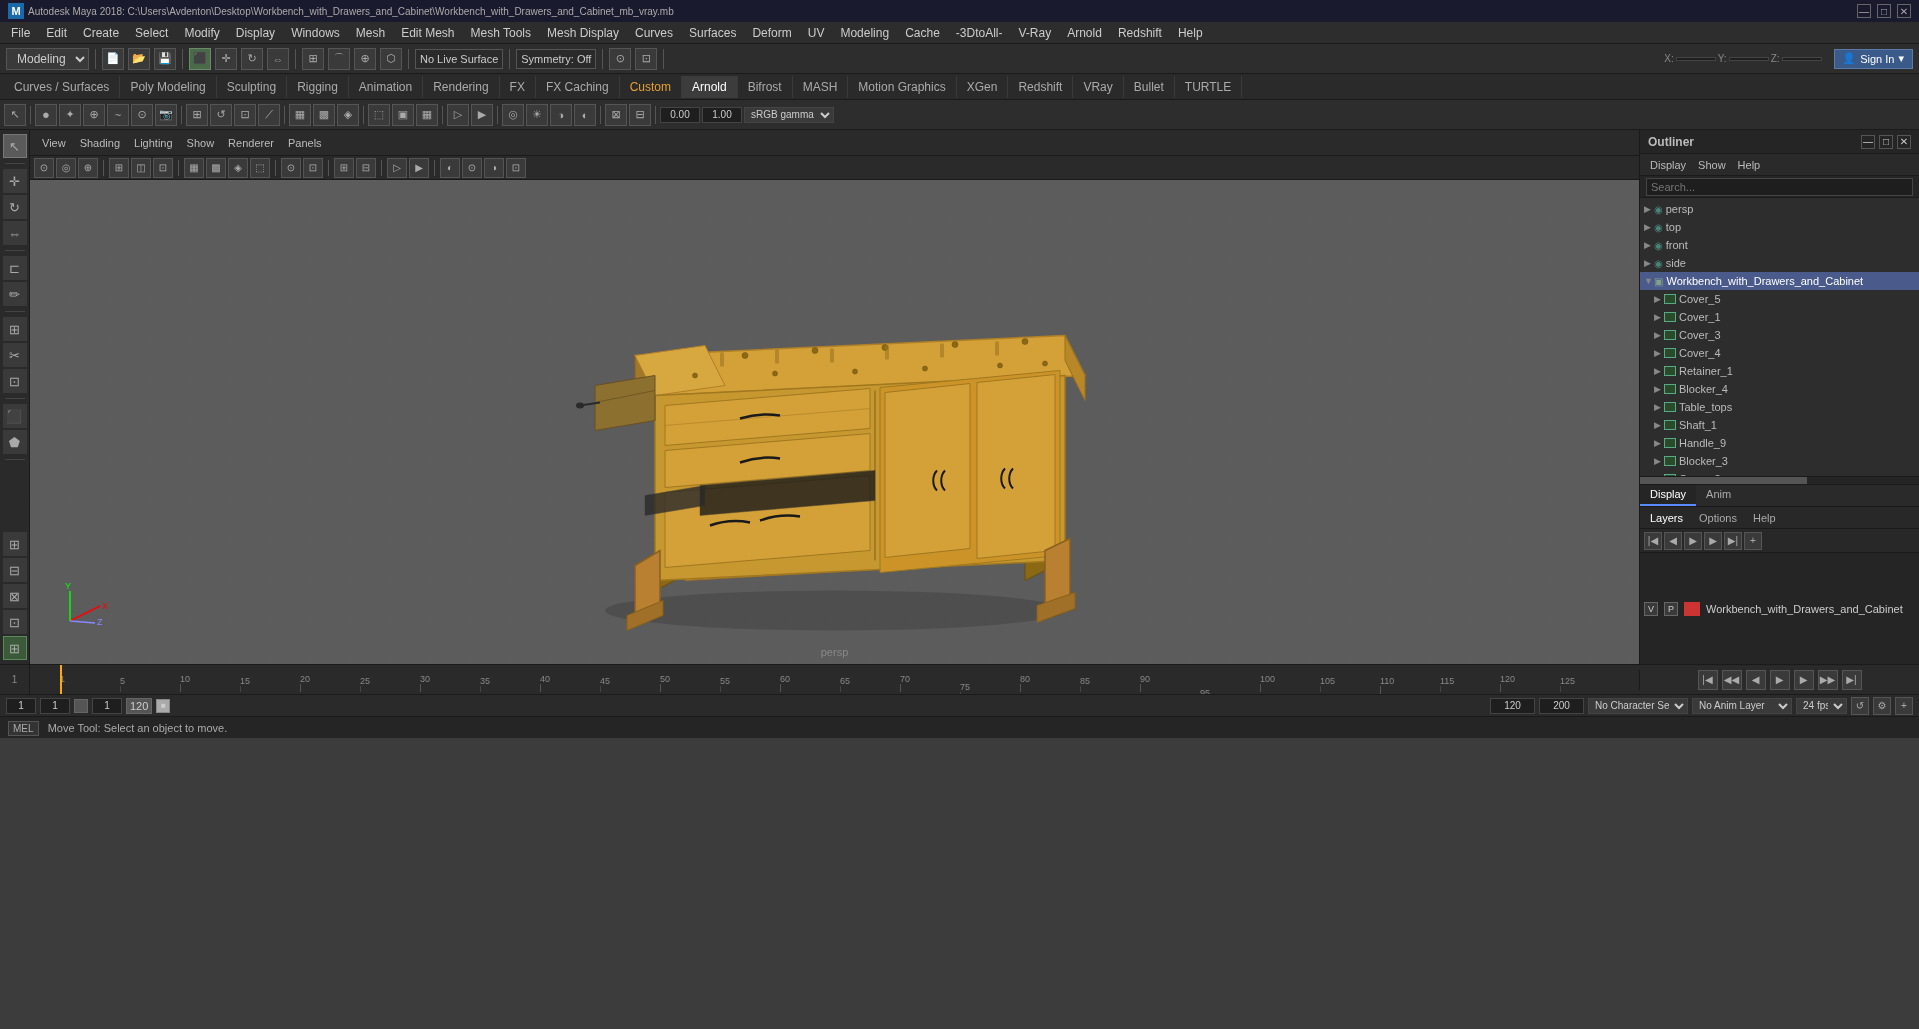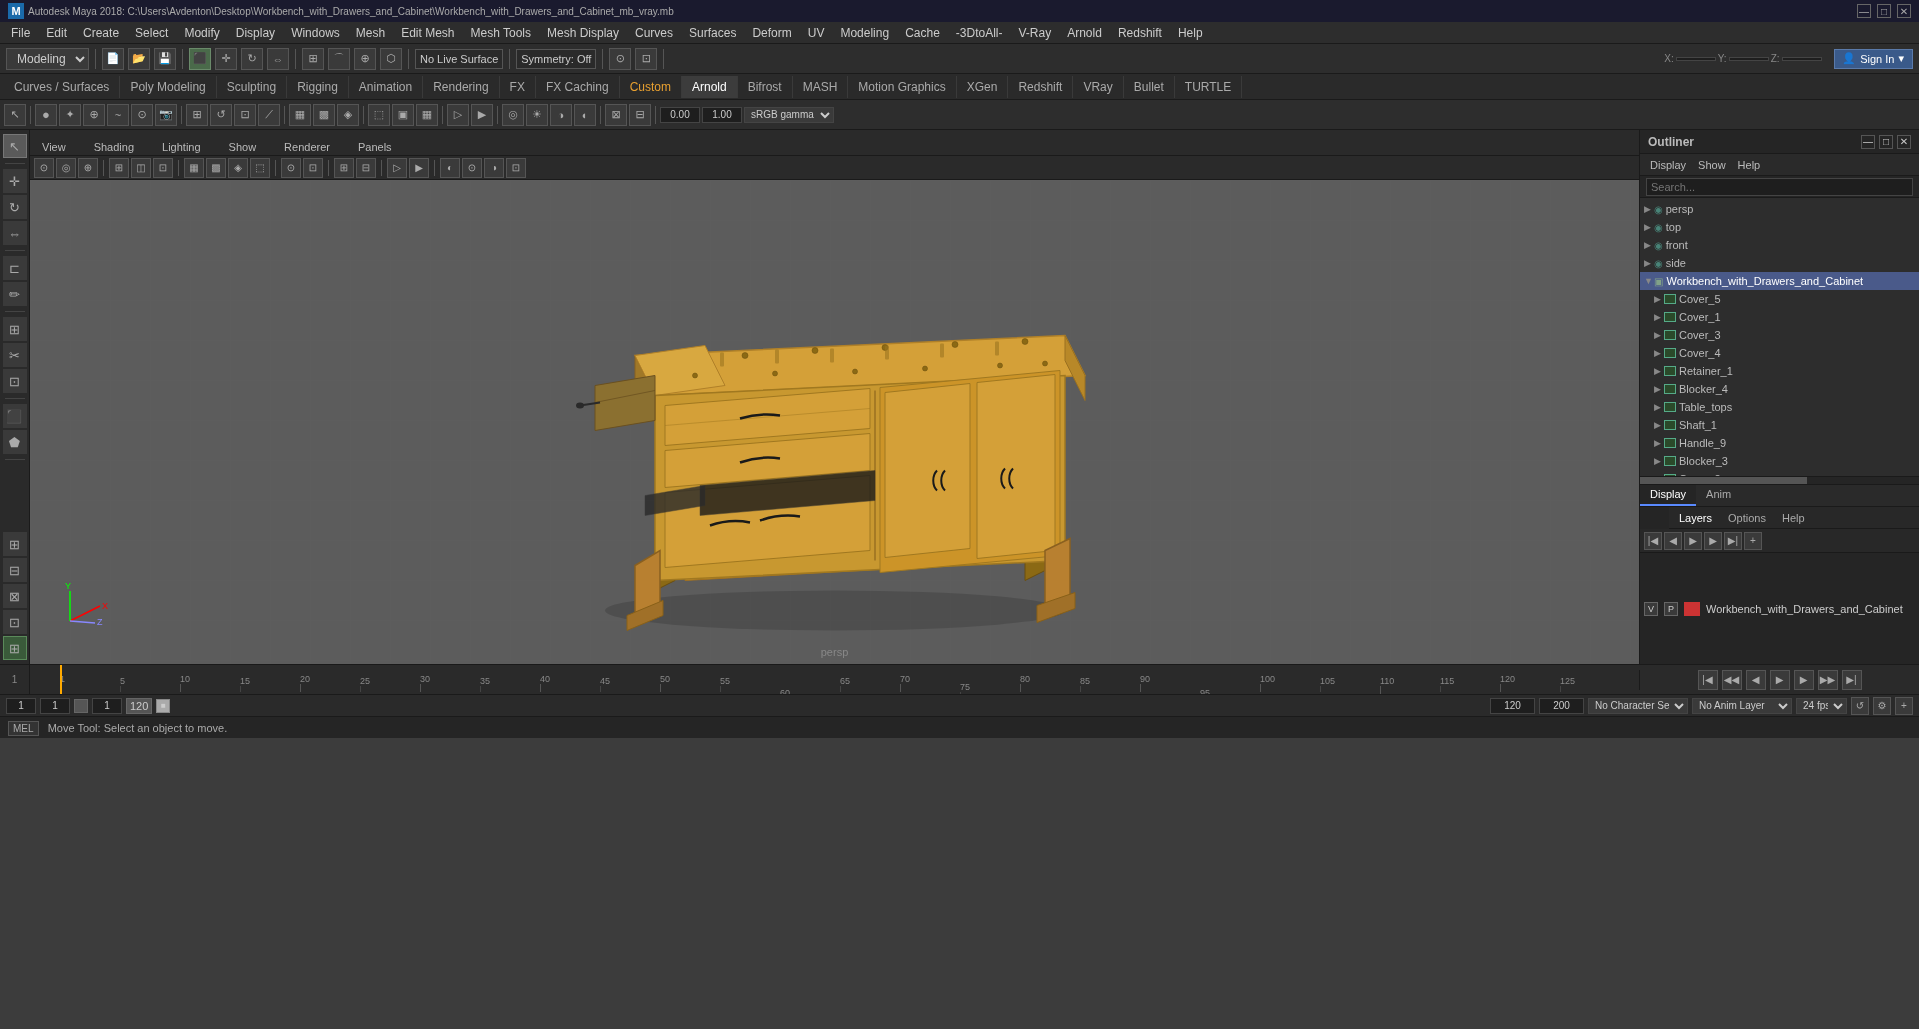--- a/index.html
+++ b/index.html
@@ -121,23 +121,23 @@
     #viewport {
       flex: 1;
       background: #5a5a5a;
       position: relative;
       overflow: hidden;
     }
     #viewport-toolbar {
       height: 26px;
       background: #2a2a2a;
       display: flex;
-      align-items: flex-end;
+      align-items: center;
       padding: 0 6px;
-      gap: 16px;
+      gap: 2px;
       border-bottom: 1px solid #1a1a1a;
     }
     .vp-menu { padding: 2px 6px; color: #bbb; cursor: pointer; font-size: 11px; }
 
     #viewport-render-toolbar {
       height: 24px;
       background: #2a2a2a;
       display: flex;
       align-items: center;
       padding: 0 4px;
@@ -250,21 +250,20 @@
     }
     .ob-tab.active { background: #252525; color: #fff; border-bottom: 2px solid #5a8aff; }
     #outliner-bottom-subtabs {
       height: 22px;
       display: flex;
       background: #282828;
       align-items: center;
       padding: 0 4px;
       gap: 4px;
       border-bottom: 1px solid #1a1a1a;
-      margin-left: 29px;
     }
     .obs-tab { padding: 2px 6px; font-size: 11px; color: #aaa; cursor: pointer; }
     .obs-tab.active { color: #fff; }
     #outliner-bottom-nav {
       height: 24px;
       background: #282828;
       display: flex;
       align-items: center;
       padding: 0 4px;
       gap: 2px;
@@ -943,21 +942,21 @@
           <div style="width:1px;height:6px;background:#444;"></div>
         </div>
       <div style="position:absolute;left:38%;top:0;height:100%;display:flex;flex-direction:column;justify-content:flex-end;padding-bottom:2px;">
           <span style="font-size:9px;color:#888;">50</span>
           <div style="width:1px;height:8px;background:#555;"></div>
         </div>
       <div style="position:absolute;left:41.8%;top:0;height:100%;display:flex;flex-direction:column;justify-content:flex-end;padding-bottom:2px;">
           <span style="font-size:9px;color:#888;">55</span>
           <div style="width:1px;height:6px;background:#444;"></div>
         </div>
-      <div style="position:absolute;left:45.6%;top:14px;height:100%;display:flex;flex-direction:column;justify-content:flex-end;padding-bottom:2px;">
+      <div style="position:absolute;left:45.6%;top:0;height:100%;display:flex;flex-direction:column;justify-content:flex-end;padding-bottom:2px;">
           <span style="font-size:9px;color:#888;">60</span>
           <div style="width:1px;height:8px;background:#555;"></div>
         </div>
       <div style="position:absolute;left:49.4%;top:0;height:100%;display:flex;flex-direction:column;justify-content:flex-end;padding-bottom:2px;">
           <span style="font-size:9px;color:#888;">65</span>
           <div style="width:1px;height:6px;background:#444;"></div>
         </div>
       <div style="position:absolute;left:53.2%;top:0;height:100%;display:flex;flex-direction:column;justify-content:flex-end;padding-bottom:2px;">
           <span style="font-size:9px;color:#888;">70</span>
           <div style="width:1px;height:8px;background:#555;"></div>

